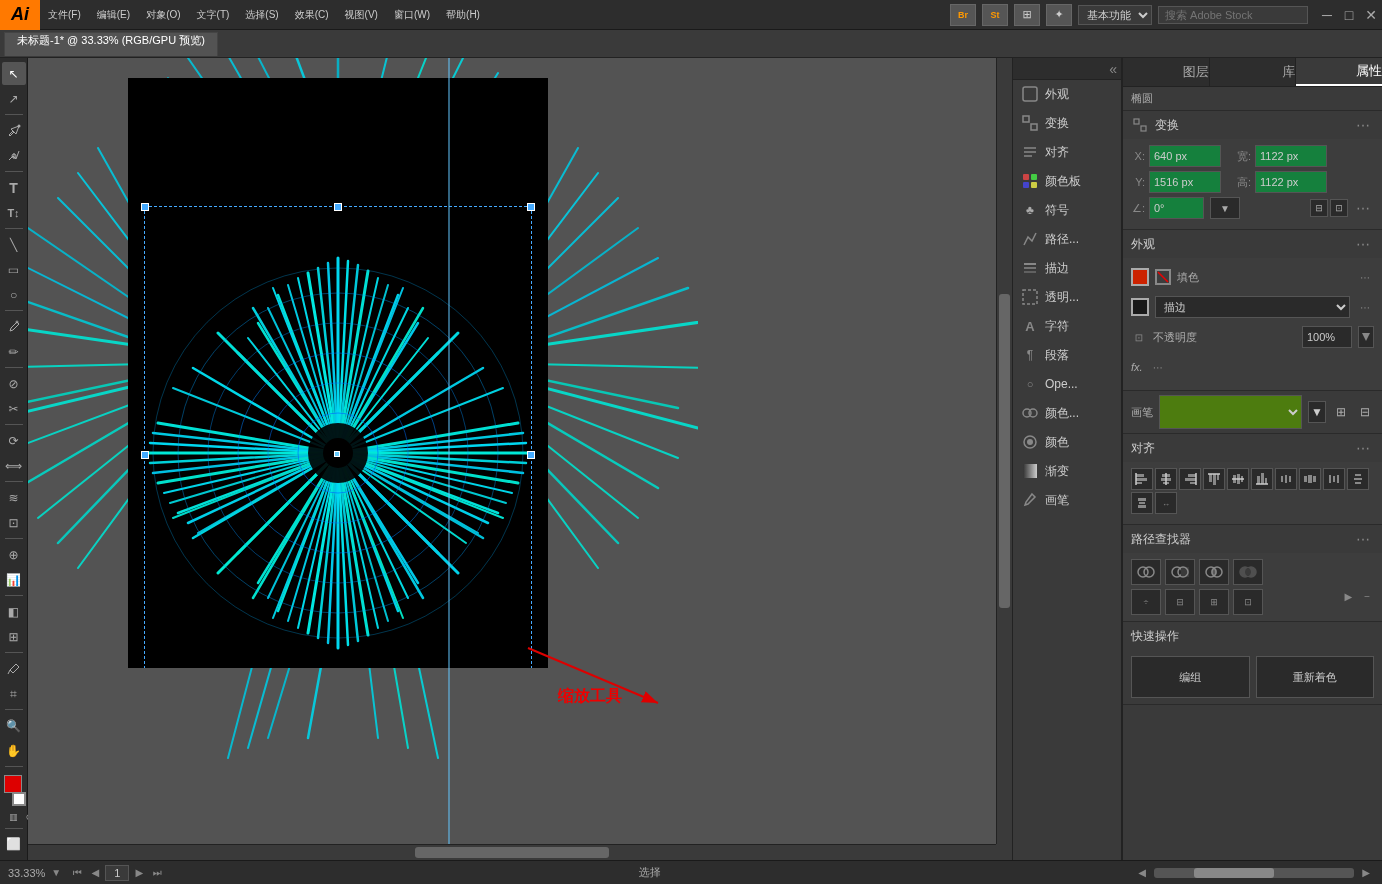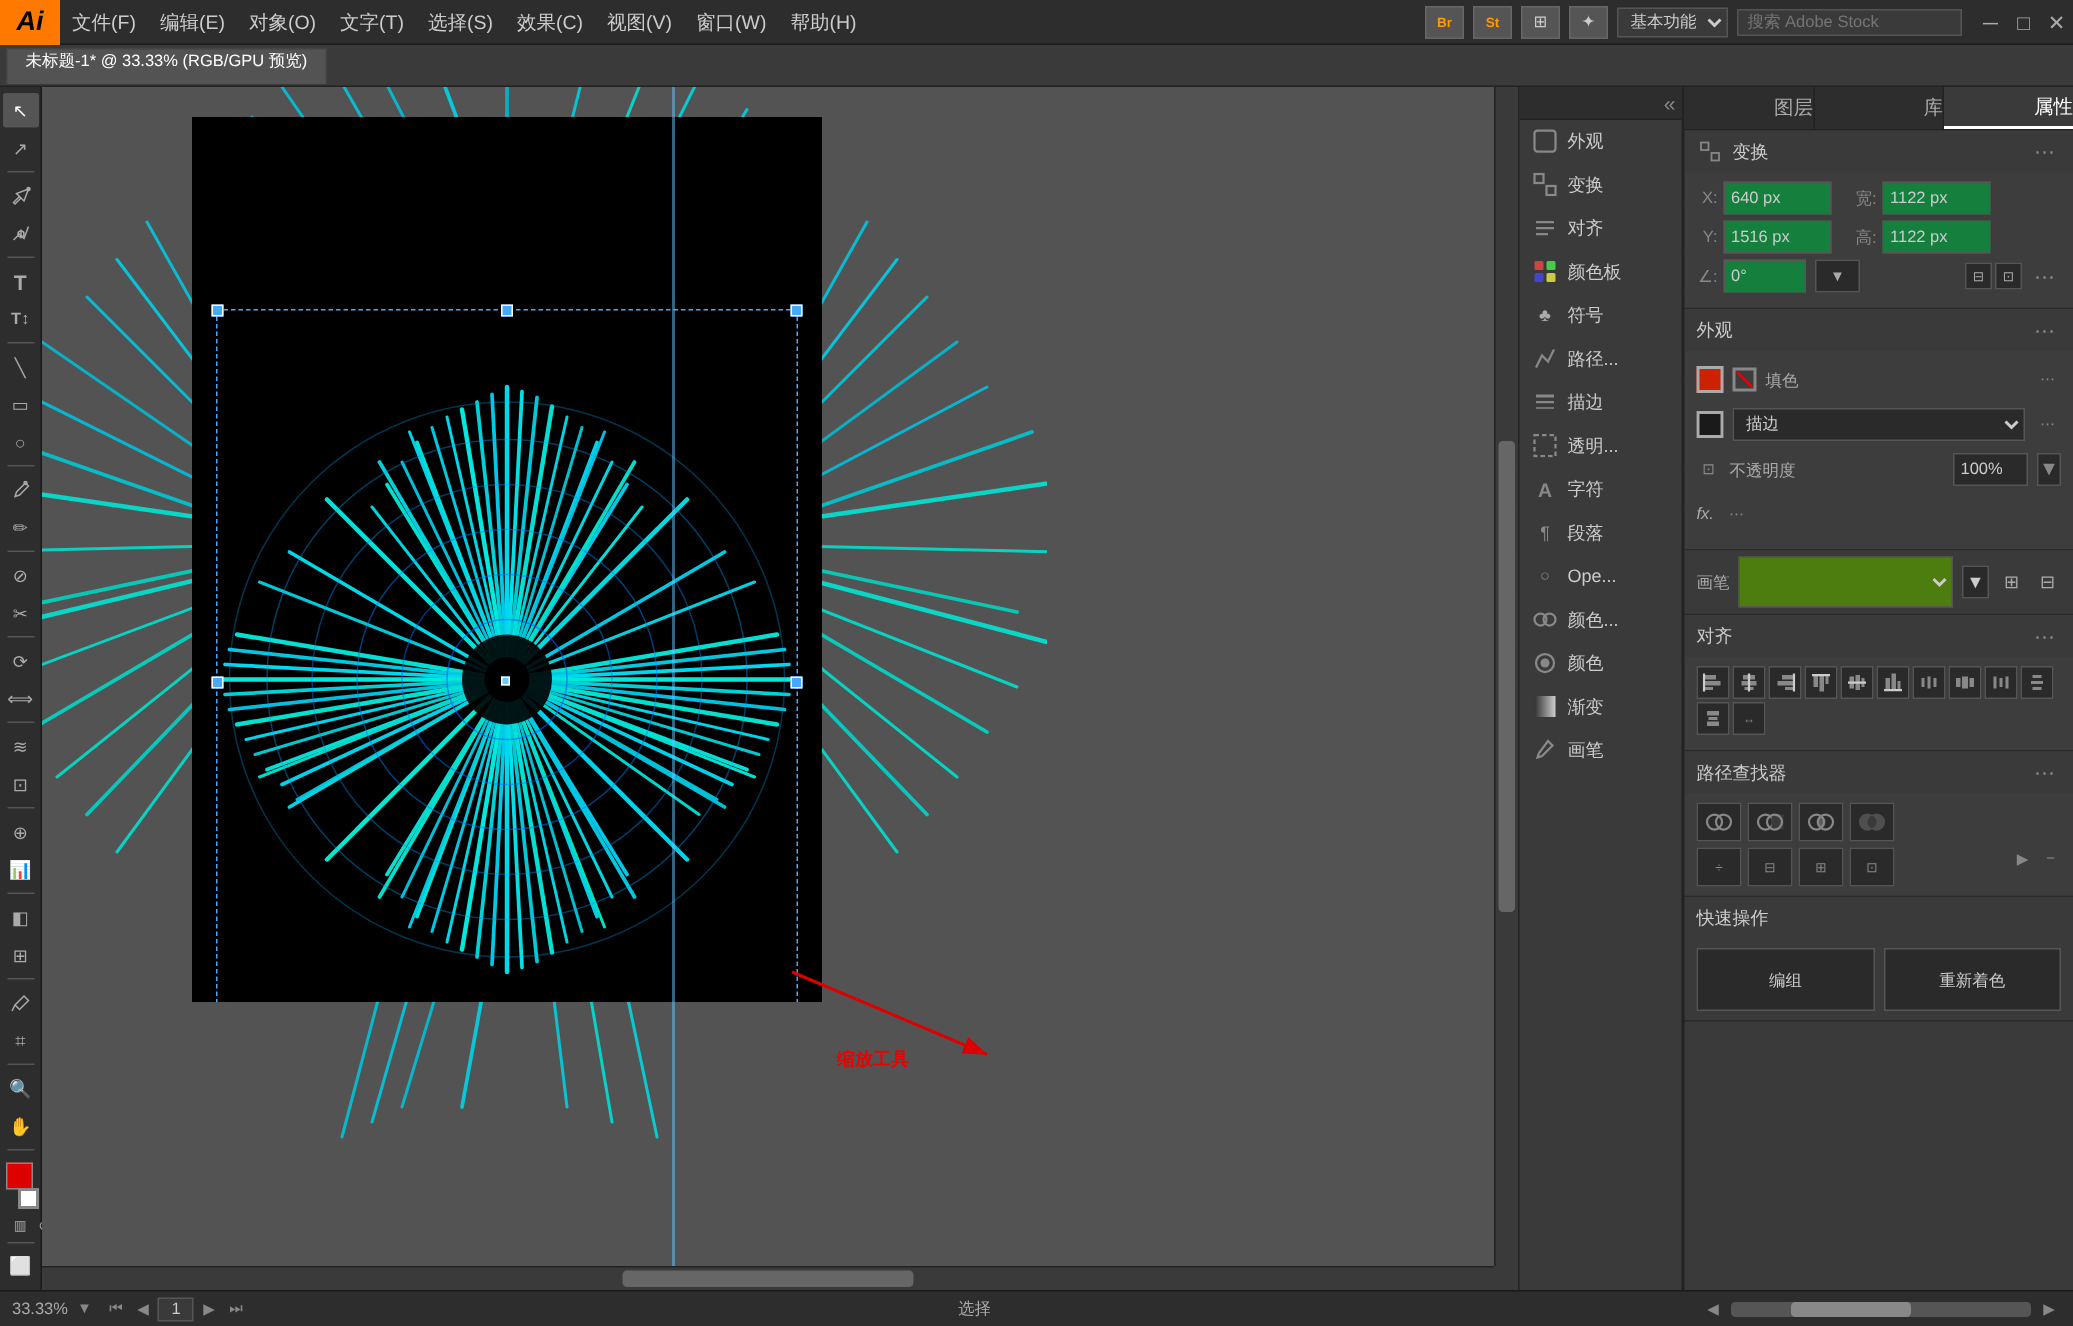--- a/index.html
+++ b/index.html
@@ -8,21 +8,21 @@
     
     #menu-bar {
       width: 100%; height: 30px; background: #2d2d2d; display: flex; align-items: center;
       border-bottom: 1px solid #1a1a1a; user-select: none;
     }
     #app-logo {
       width: 40px; height: 30px; background: #FF7900; display: flex; align-items: center; justify-content: center;
       font-size: 18px; font-weight: bold; color: #000; font-style: italic; flex-shrink: 0;
     }
     .menu-items { display: flex; align-items: center; height: 100%; flex: 1; }
-    .menu-item { padding: 0 8px; height: 100%; display: flex; align-items: center; cursor: pointer; color: #ccc; font-size: 13px; white-space: nowrap; }
+    .menu-item { padding: 0 8px; height: 100%; display: flex; align-items: center; cursor: pointer; color: #ccc; font-size: 10px; white-space: nowrap; }
     .menu-right { display: flex; align-items: center; gap: 6px; margin-right: 8px; }
     .menu-icon-btn { width: 26px; height: 22px; background: #555; border: 1px solid #666; display: flex; align-items: center; justify-content: center; cursor: pointer; color: #ccc; font-size: 11px; }
     .workspace-select { background: #3a3a3a; border: 1px solid #555; color: #ccc; font-size: 11px; padding: 2px 4px; cursor: pointer; }
     .search-box { background: #3a3a3a; border: 1px solid #555; color: #ccc; font-size: 11px; padding: 2px 6px; width: 150px; outline: none; }
     .window-controls { display: flex; align-items: center; }
     .win-btn { width: 22px; height: 22px; display: flex; align-items: center; justify-content: center; cursor: pointer; color: #aaa; font-size: 14px; }
 
     
     #tab-bar {
       width: 100%; height: 28px; background: #3a3a3a; display: flex; align-items: center;
@@ -83,21 +83,21 @@
     .sel-handle.tl { top: -4px; left: -4px; }
     .sel-handle.tc { top: -4px; left: calc(50% - 4px); }
     .sel-handle.tr { top: -4px; right: -4px; }
     .sel-handle.ml { top: calc(50% - 4px); left: -4px; }
     .sel-handle.mc { top: calc(50% - 4px); left: calc(50% - 4px); background: #6cf; width: 6px; height: 6px; }
     .sel-handle.mr { top: calc(50% - 4px); right: -4px; }
 
     
     #annotation { position: absolute; top: 560px; left: 390px; pointer-events: none; }
     .annotation-text {
-      position: absolute; top: 60px; left: 40px; color: #e00; font-size: 12px; font-weight: bold; white-space: nowrap;
+      position: absolute; top: 48px; left: 40px; color: #e00; font-size: 16px; font-weight: bold; white-space: nowrap;
     }
 
     
     #ruler-v {
       position: absolute; left: 420px; top: 0; width: 2px; height: 100%;
       background: rgba(100, 200, 255, 0.5); pointer-events: none;
     }
 
     
     #right-panel {
@@ -670,20 +670,23 @@
         <span>图层</span>
       </div>
       <div class="right-tab">
         <span>库</span>
       </div>
       <div class="right-tab active">
         <span>属性</span>
       </div>
     </div>
 
+    <div class="panel-section">
+      <div style="padding: 4px 8px; font-size: 11px; color: #aaa; background: #3a3a3a;">椭圆</div>
+    </div>
 
     <div class="panel-section">
       <div class="panel-header">
         <div class="panel-header-icon">
           <svg width="14" height="14" viewBox="0 0 14 14">
               <rect x="1" y="1" width="5" height="5" fill="none" stroke="#888" stroke-width="1.2"></rect>
               <rect x="8" y="8" width="5" height="5" fill="none" stroke="#888" stroke-width="1.2"></rect>
             </svg>
         </div>
         <span class="panel-header-label">变换</span>

